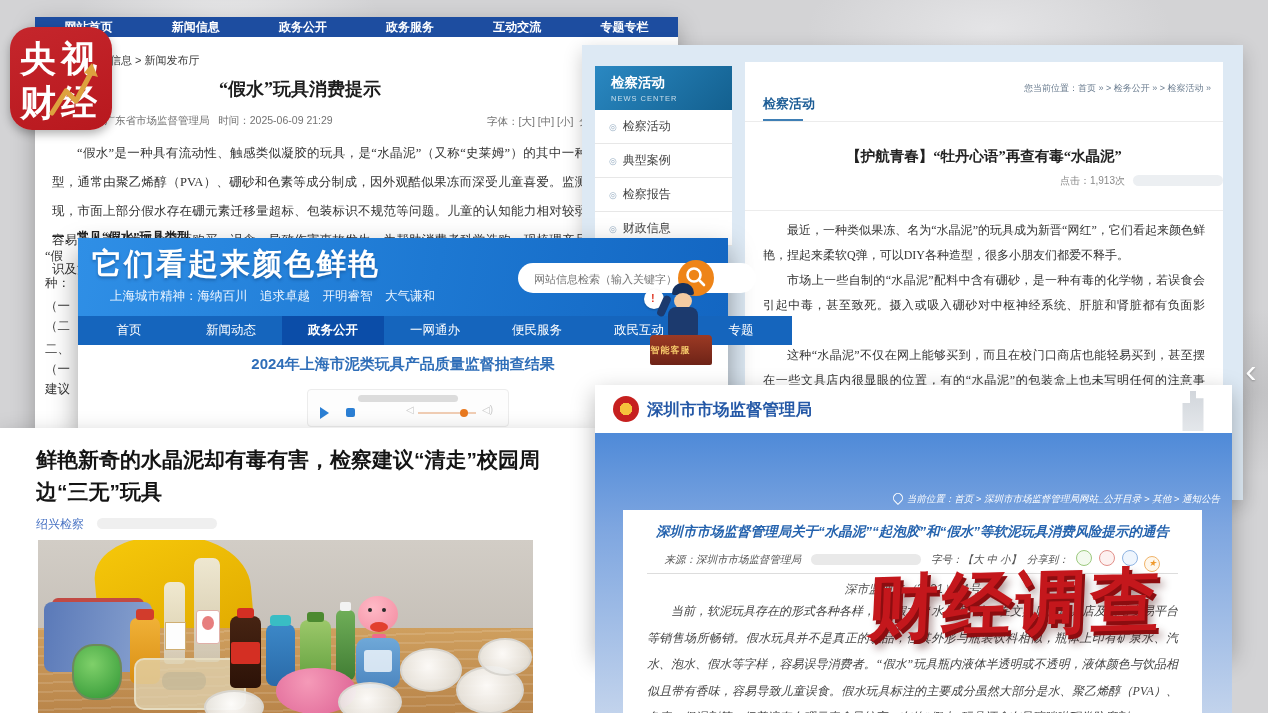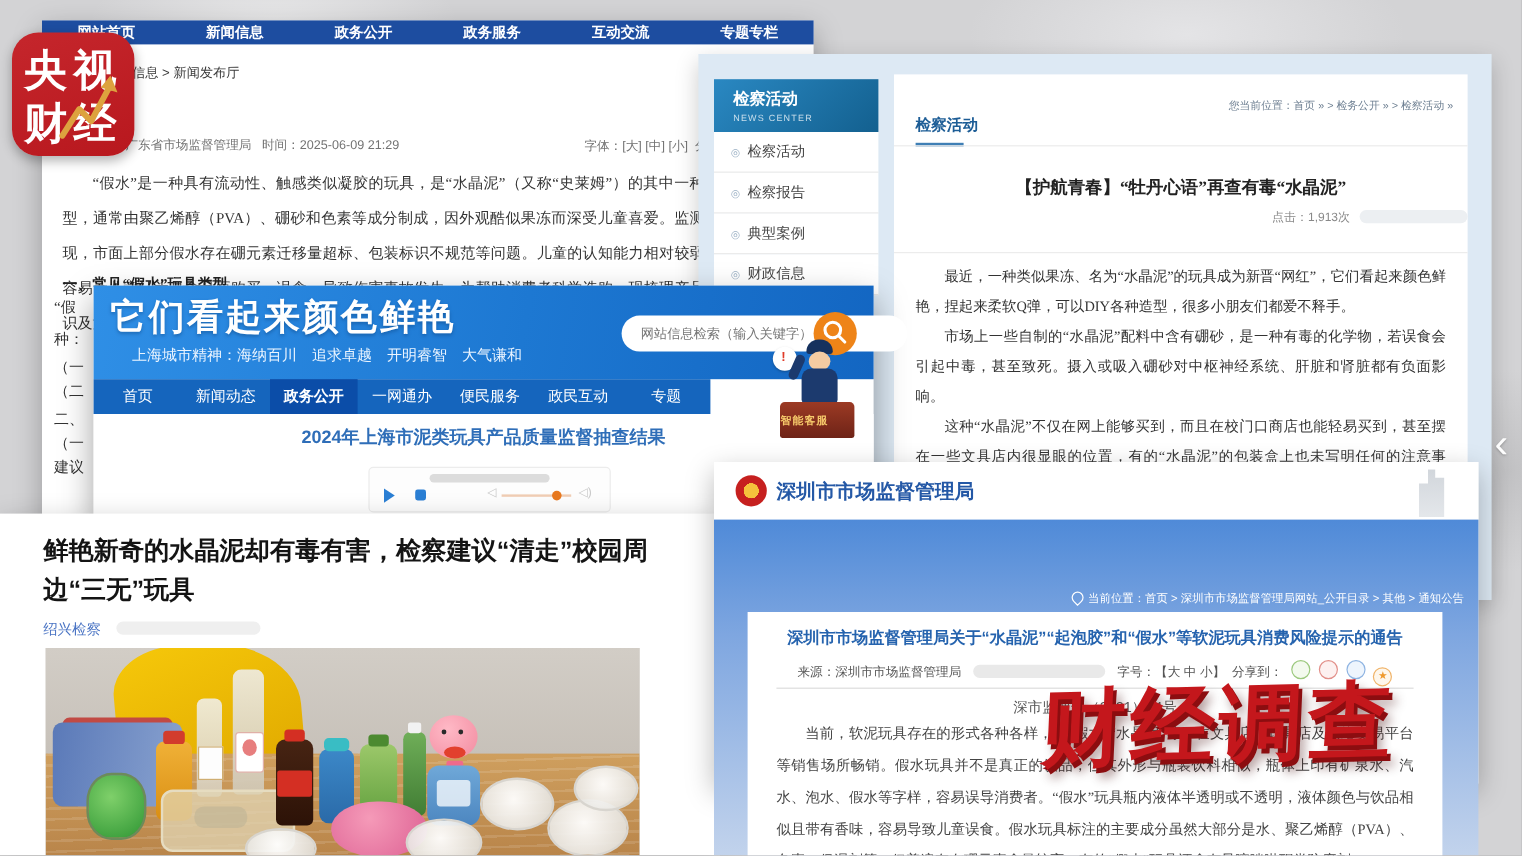--- a/index.html
+++ b/index.html
@@ -54,21 +54,21 @@
 
   
   .sh{left:78px;top:238px;width:650px;height:194px;z-index:3;background:#fff;box-shadow:0 12px 26px rgba(0,0,0,.38);}
   .sh-banner{left:0;top:0;width:650px;height:78px;background:linear-gradient(100deg,#2f8fe6 0%,#1d78d2 55%,#1366c2 100%);}
   .sh-title{left:14px;top:6px;font-size:30px;font-weight:bold;color:#fff;letter-spacing:2px;
             text-shadow:0 2px 3px rgba(0,40,90,.35);white-space:nowrap;}
   .sh-motto{left:32px;top:50px;font-size:12.5px;color:#eaf4ff;white-space:nowrap;}
   .sh-search{left:440px;top:25px;width:238px;height:30px;background:#fff;border-radius:16px;}
   .sh-search input{position:absolute;left:14px;top:0;width:180px;height:30px;border:0;outline:0;font-size:11px;color:#555;background:transparent;}
   .sh-sbtn{left:600px;top:22px;width:36px;height:36px;border-radius:50%;background:#ee8418;cursor:pointer;}
-  .sh-nav{left:0;top:78px;width:514px;height:29px;background:#1565bd;display:flex;align-items:stretch;}
+  .sh-nav{left:0;top:78px;width:714px;height:29px;background:#1565bd;display:flex;align-items:stretch;}
   .sh-nav span{flex:1;display:flex;align-items:center;justify-content:center;color:#fff;font-size:12.5px;cursor:pointer;white-space:nowrap;}
   .sh-nav span.active{background:#0b4da8;font-weight:bold;}
   .sh-content{left:0;top:107px;width:650px;height:87px;background:#fff;}
   .sh-atitle{left:0;top:10px;width:650px;text-align:center;font-size:15px;font-weight:bold;color:#2f6eb8;white-space:nowrap;}
   .sh-player{left:229px;top:44px;width:200px;height:36px;border:1px solid #ececec;border-radius:4px;background:#fdfdfd;}
   .sh-player .blurline{position:absolute;left:50px;top:5px;width:100px;height:7px;background:#dcdcdc;border-radius:4px;}
   .sh-play{position:absolute;left:12px;top:17px;width:0;height:0;border-left:9px solid #2b7fd4;border-top:6px solid transparent;border-bottom:6px solid transparent;cursor:pointer;}
   .sh-stop{position:absolute;left:38px;top:18px;width:9px;height:9px;background:#2b7fd4;border-radius:2px;cursor:pointer;}
   .sh-vol{position:absolute;left:110px;top:22px;width:58px;height:2px;background:#f0cdb4;cursor:pointer;}
   .sh-vol .dot{position:absolute;right:8px;top:-3px;width:8px;height:8px;background:#e87920;border-radius:50%;}
@@ -130,21 +130,21 @@
 
   
   .sz{left:595px;top:385px;width:637px;height:268px;z-index:6;background:#fff;}
   .sz-head{left:0;top:0;width:637px;height:48px;background:#fff;}
   .sz-emb{left:18px;top:11px;width:26px;height:26px;border-radius:50%;
           background:radial-gradient(circle at 50% 50%,#f5c23c 0 34%,#c6201f 35% 78%,#f0b63a 79% 100%);}
   .sz-name{left:52px;top:14px;font-size:16.5px;font-weight:bold;color:#2458a6;white-space:nowrap;}
   .sz-bld{right:24px;top:6px;width:30px;height:40px;opacity:.45;background:
      linear-gradient(#9aa4b0,#c3cad2);
      clip-path:polygon(40% 0,60% 0,60% 18%,85% 18%,85% 100%,15% 100%,15% 30%,40% 30%);}
-  .sz-band{left:0;top:48px;width:637px;height:280px;background:linear-gradient(#4f8ad8 0%,#7ea6e0 34%,#c2d3ec 100%);}
+  .sz-band{left:0;top:48px;width:637px;height:280px;background:linear-gradient(#4f8ad8 0%,#7ea6e0 34%,#c2d3ec 100%);font-style:italic;}
   .sz-bc{right:12px;top:60px;font-size:9.5px;color:#fff;white-space:nowrap;}
   .sz-pin{display:inline-block;width:8px;height:8px;border:1.5px solid #fff;border-radius:50% 50% 50% 0;transform:rotate(-45deg);vertical-align:-1px;margin-right:4px;}
   .sz-card{left:28px;top:77px;width:579px;height:251px;background:#fff;}
   .sz-title{left:0;top:13px;width:579px;text-align:center;font-size:13.5px;font-weight:bold;color:#2563ae;white-space:nowrap;}
   .sz-meta{left:0;top:40px;width:579px;text-align:center;font-size:10.5px;color:#555;}
   .sz-blur{display:inline-block;width:110px;height:11px;background:#e9e9e9;border-radius:6px;vertical-align:-2px;margin:0 10px;}
   .sz-ic{display:inline-block;width:14px;height:14px;border-radius:50%;vertical-align:-3px;margin-left:4px;border:1px solid;}
   .sz-div{left:24px;top:63px;width:531px;height:1px;background:#ddd;}
   .sz-no{left:0;top:71px;width:579px;text-align:center;font-size:12px;color:#555;}
   .sz-art{left:24px;top:88px;width:531px;font-family:"Liberation Serif",serif;font-size:12px;
@@ -172,20 +172,21 @@
   <div class="pg gd">
     <div class="abs gd-nav">
       <span>网站首页</span>
       <span>新闻信息</span>
       <span>政务公开</span>
       <span>政务服务</span>
       <span>互动交流</span>
       <span>专题专栏</span>
     </div>
     <div class="abs gd-bc">新闻信息 &gt; 新闻发布厅</div>
+    <div class="abs gd-title">“假水”玩具消费提示</div>
     <div class="abs gd-meta" style="left:17px;">
       <span>信息来源：广东省市场监督管理局</span>&nbsp;&nbsp;
       <span>时间：2025-06-09 21:29</span>
     </div>
     <div class="abs gd-meta" style="left:452px;">
       <span>字体：[大] [中] [小]</span>&nbsp;
       <span>分享到：</span>
       <span class="gd-share-ic"></span>
     </div>
     <div class="abs gd-body">“假水”是一种具有流动性、触感类似凝胶的玩具，是“水晶泥”（又称“史莱姆”）的其中一种类型，通常由聚乙烯醇（PVA）、硼砂和色素等成分制成，因外观酷似果冻而深受儿童喜爱。监测发现，市面上部分假水存在硼元素迁移量超标、包装标识不规范等问题。儿童的认知能力相对较弱，容易让儿童认为是食品而购买、误食，导致伤害事故发生。为帮助消费者科学选购，现梳理产品知识及消费建议如下：</div>
@@ -199,22 +200,22 @@
     <div class="abs gd-frag" style="top:364px;">建议</div>
   </div>
 
   <div class="abs jc">
     <div class="abs jc-side">
       <div class="jc-side-hd">
         <div class="t">检察活动</div>
         <div class="s">NEWS CENTER</div>
       </div>
       <div class="jc-item"><span class="b">◎</span><span>检察活动</span></div>
+      <div class="jc-item"><span class="b">◎</span><span>典型案例</span></div>
       <div class="jc-item"><span class="b">◎</span><span>检察报告</span></div>
-      <div class="jc-item"><span class="b">◎</span><span>典型案例</span></div>
       <div class="jc-item"><span class="b">◎</span><span>财政信息</span></div>
     </div>
     <div class="abs jc-main">
       <div class="abs jc-bc">您当前位置：首页 » &gt; 检务公开 » &gt; 检察活动 »</div>
       <div class="abs jc-tab">检察活动</div>
       <div class="abs jc-ul"></div>
       <div class="abs jc-div1"></div>
       <div class="abs jc-title">【护航青春】“牡丹心语”再查有毒“水晶泥”</div>
       <div class="abs jc-hits"><span>点击：1,913次</span><span class="jc-blur"></span></div>
       <div class="abs jc-div2"></div>

